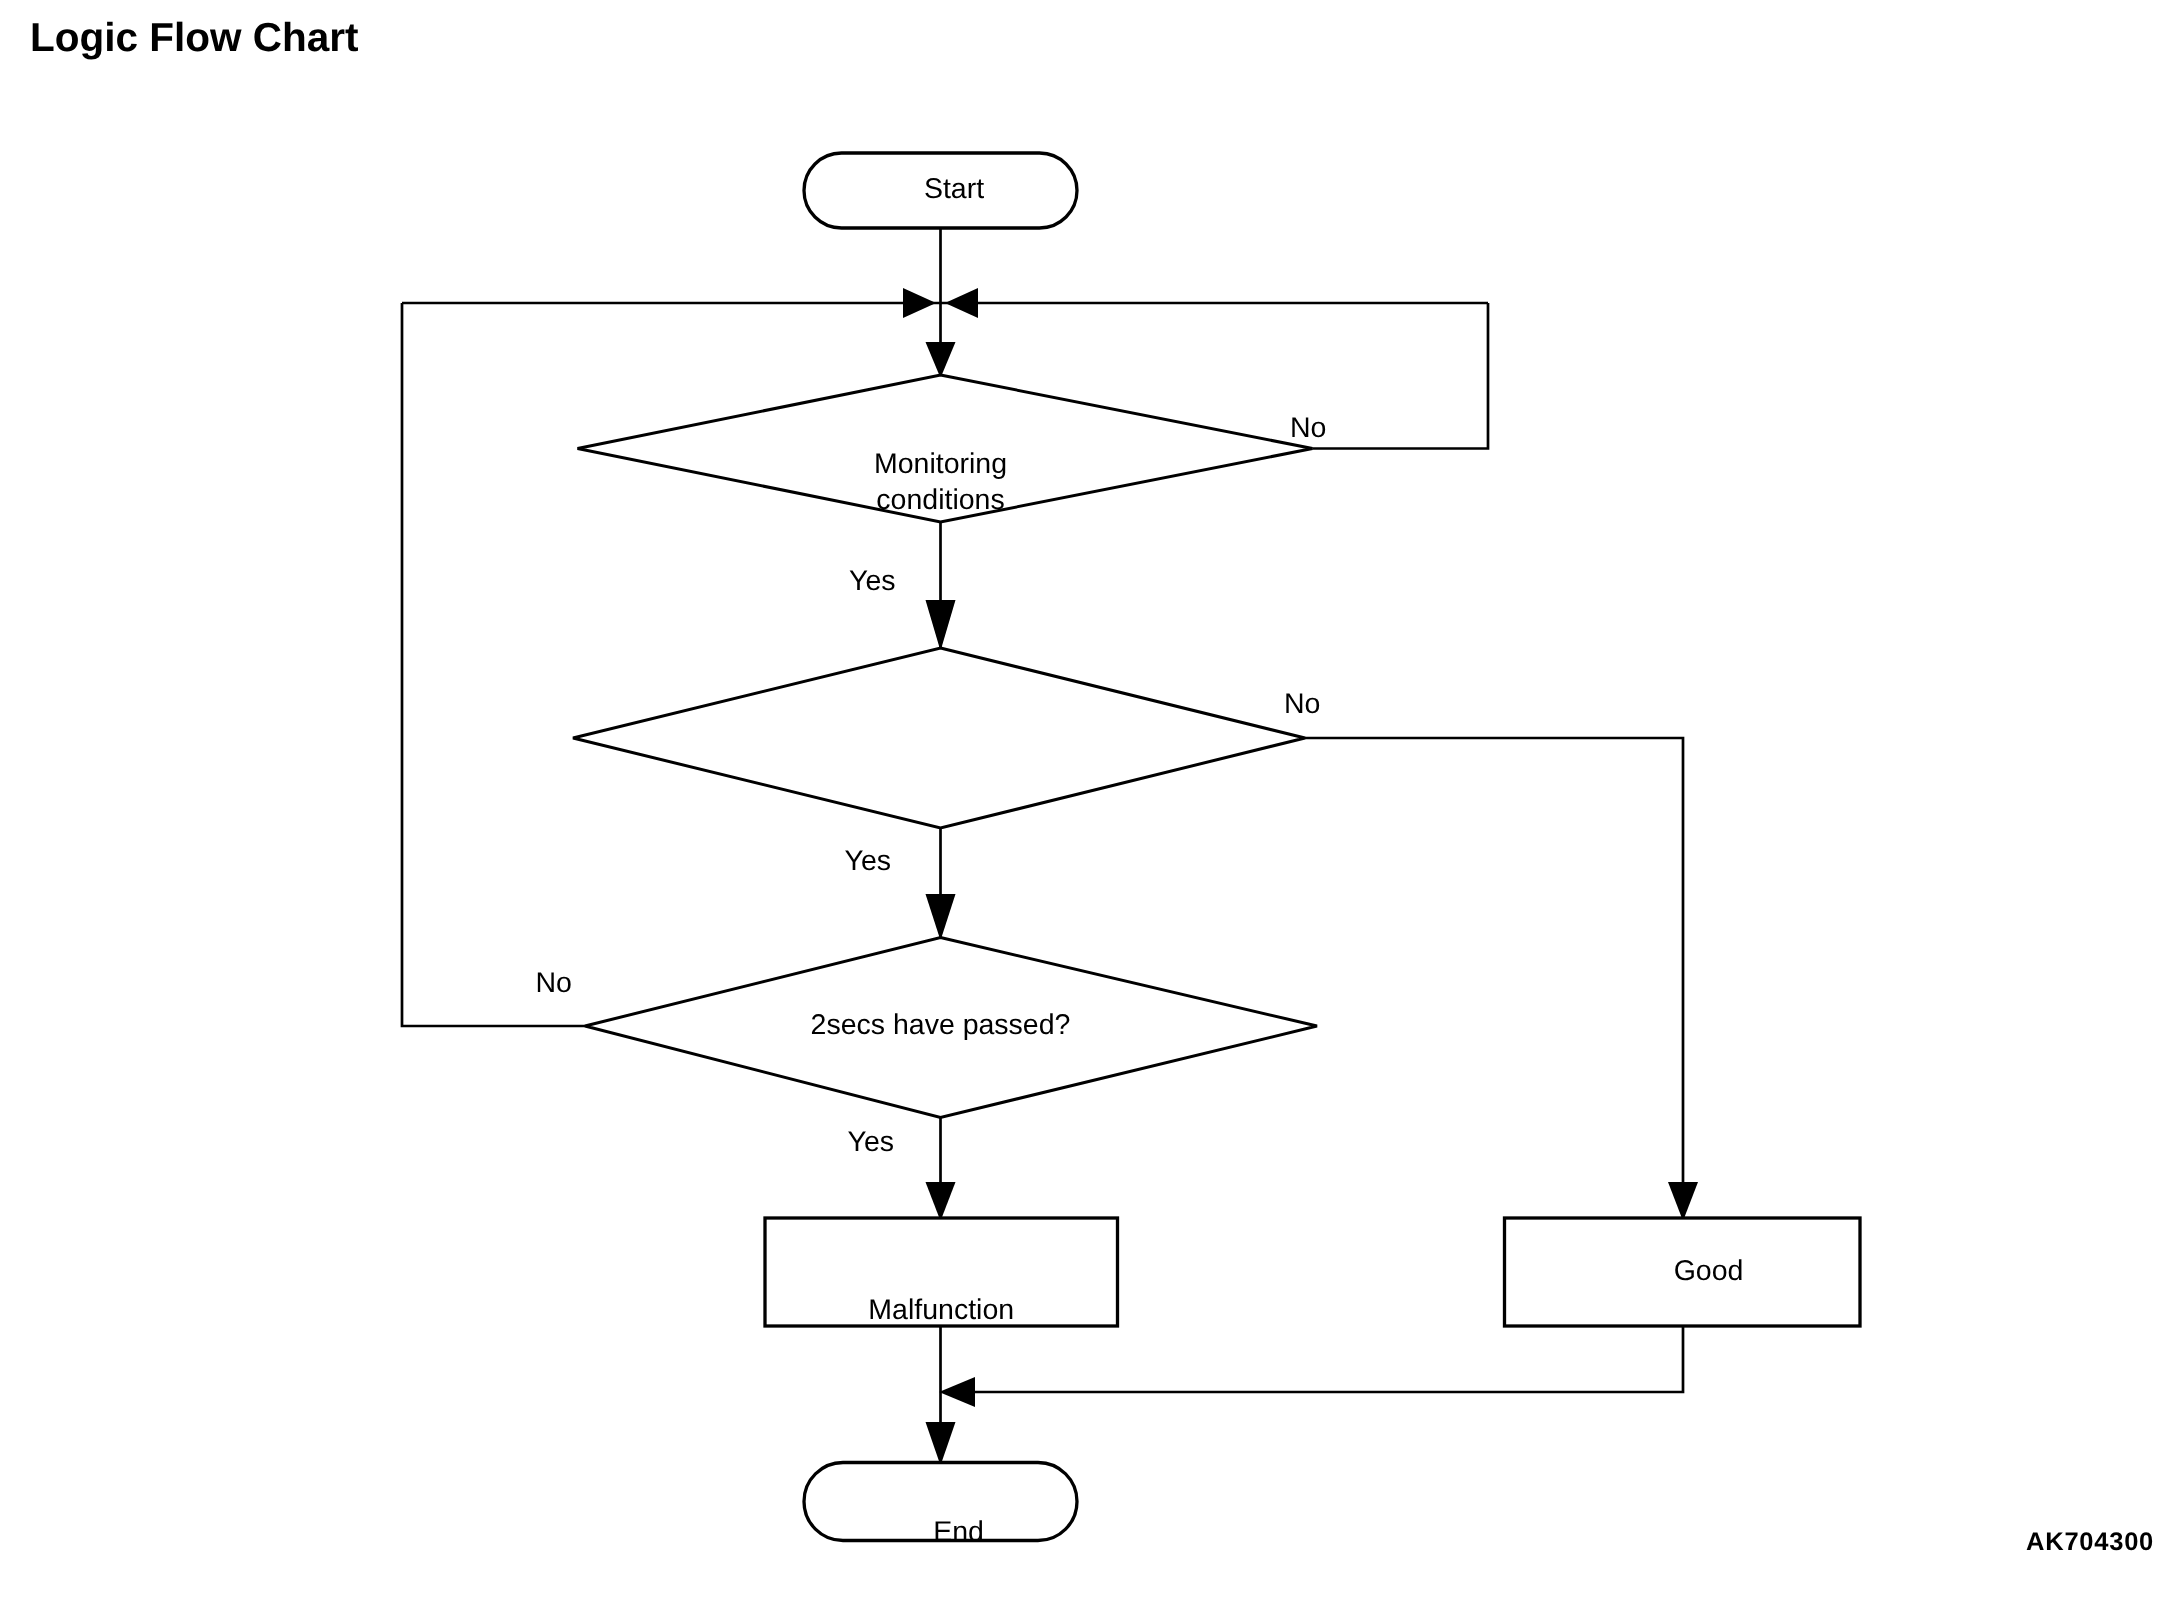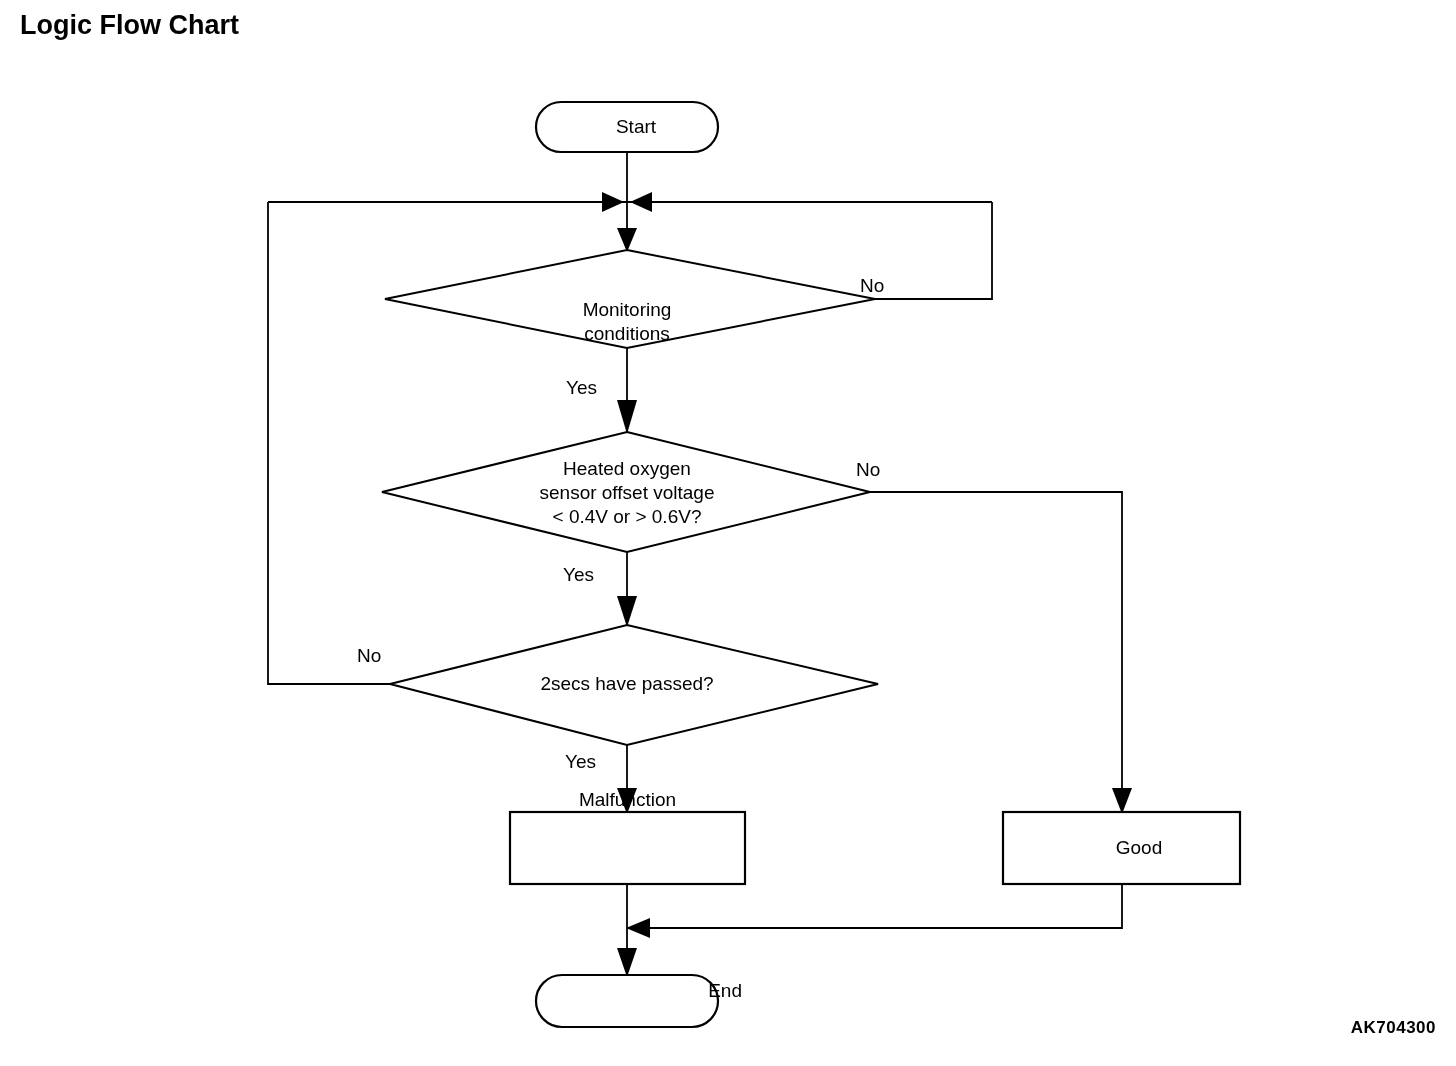--- a/index.html
+++ b/index.html
@@ -136,29 +136,28 @@
 
     <rect class="node-shape term-shape" x="536" y="102" width="182" height="50" rx="25" ry="25"></rect>
 
     <rect class="node-shape term-shape" x="536" y="975" width="182" height="52" rx="26" ry="26"></rect>
   </svg>
 
   <div class="node-label" style="left:536px; top:115px; width:200px;">Start</div>
 
   <div class="node-label" style="left:477px; top:281px; width:300px;margin-top:17px;"><span>Monitoring</span><br><span>conditions</span></div>
 
-  <div class="node-label" style="left:447px; top:457px; width:360px;"><span>Heated oxygen</span><br><span>sensor offset voltage</span><br><span>&lt; 0.4V or &gt; 0.6V?</span></div>
 
   <div class="node-label" style="left:447px; top:672px; width:360px;">2secs have passed?</div>
 
-  <div class="node-label" style="left:510px; top:788px; width:235px;text-align:center;">Malfunction</div>
+  <div class="node-label" style="left:510px; top:862px; width:235px;text-align:center;">Malfunction</div>
 
   <div class="node-label" style="left:1003px; top:836px; width:272px;">Good</div>
 
-  <div class="node-label" style="left:536px; top:979px; width:206px;text-align:right;">End</div>
+  <div class="node-label" style="left:536px; top:1010px; width:206px;">End</div>
 
   <div class="edge-label" style="left:860px; top:275px;">No</div>
 
   <div class="edge-label" style="left:566px; top:377px;">Yes</div>
 
   <div class="edge-label" style="left:856px; top:459px;">No</div>
 
   <div class="edge-label" style="left:563px; top:564px;">Yes</div>
 
   <div class="edge-label" style="left:357px; top:645px;">No</div>

